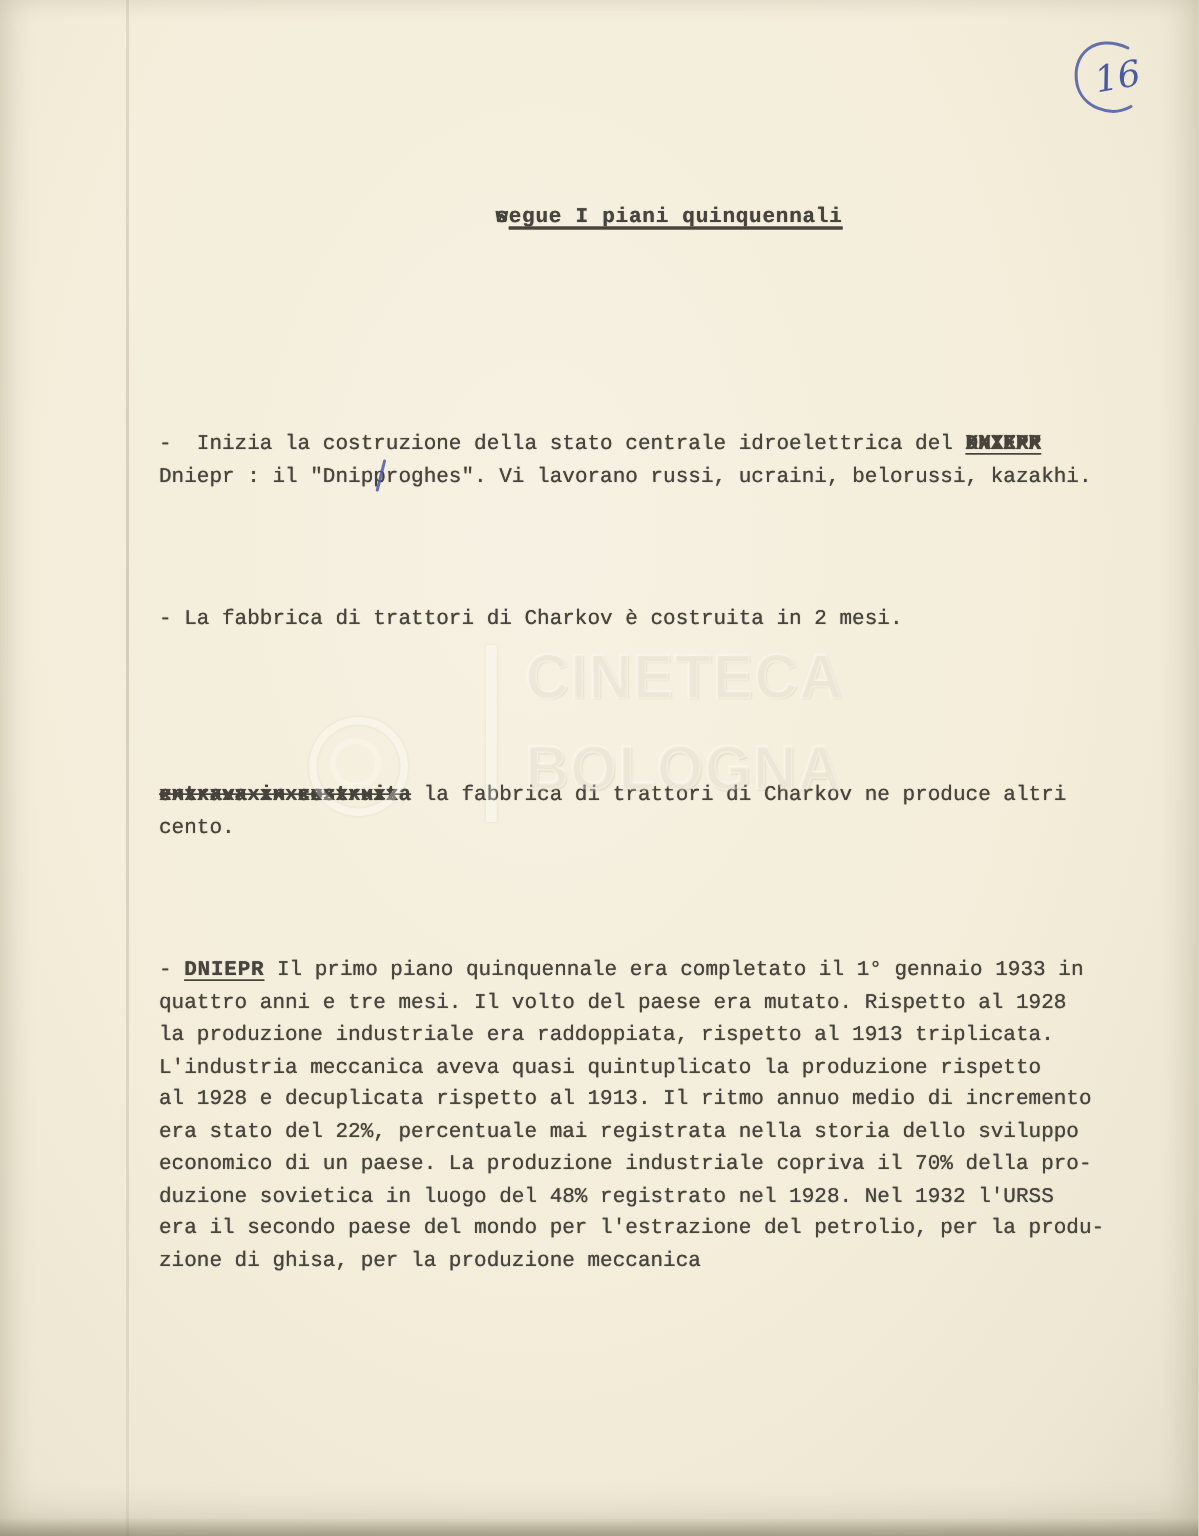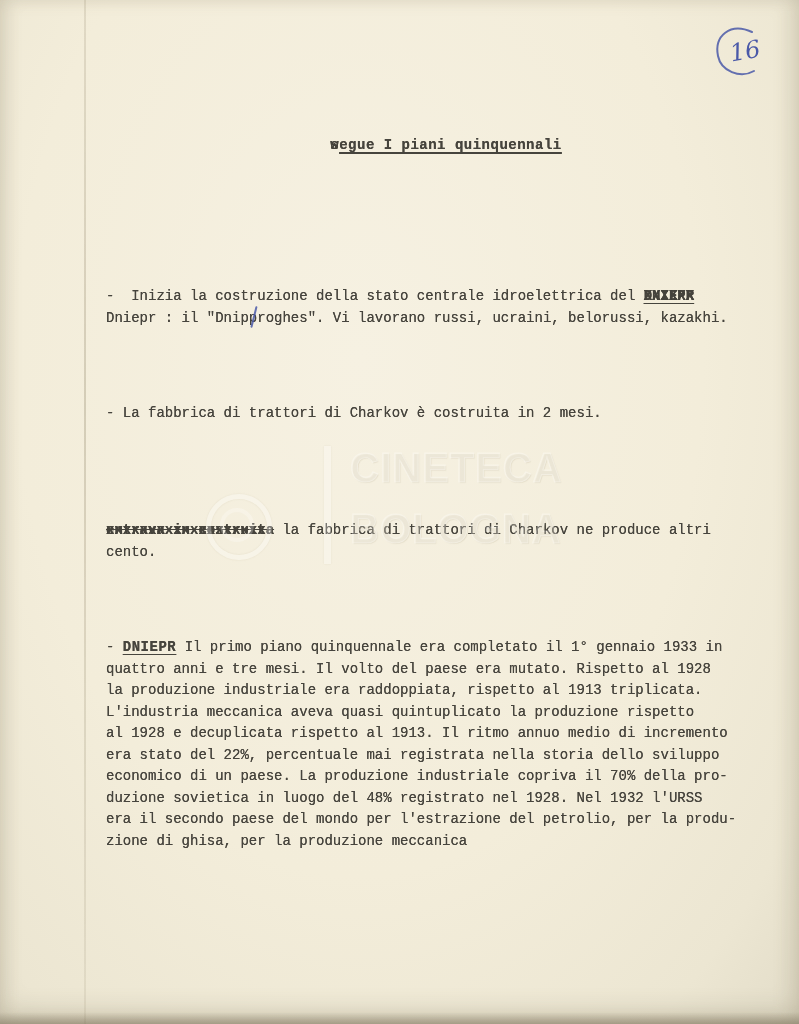--- a/index.html
+++ b/index.html
@@ -55,21 +55,21 @@
   .slashed{position:relative;}
   .slashed::after{
     content:"";position:absolute;left:45%;top:-20%;width:1.6px;height:135%;
     background:#4a59a8;transform:rotate(14deg);border-radius:1px;opacity:.85;
   }
   
   .page-num{position:absolute;top:18px;left:706px;width:72px;height:72px;z-index:3;}
   .page-num svg{display:block;}
   
   .watermark{
-    position:absolute;left:178px;top:432px;width:470px;height:150px;
+    position:absolute;left:178px;top:416px;width:470px;height:150px;
     z-index:2;pointer-events:none;opacity:.55;
   }
   .wm-logo{
     position:absolute;left:28px;top:62px;width:56px;height:56px;
     border:5px solid rgba(255,255,255,.55);border-radius:50%;
     box-shadow:0 0 2px rgba(170,158,128,.4), inset 0 0 2px rgba(170,158,128,.4);
   }
   .wm-logo::after{
     content:"";position:absolute;left:9px;top:9px;width:26px;height:26px;
     border:4px solid rgba(255,255,255,.45);border-radius:50%;

